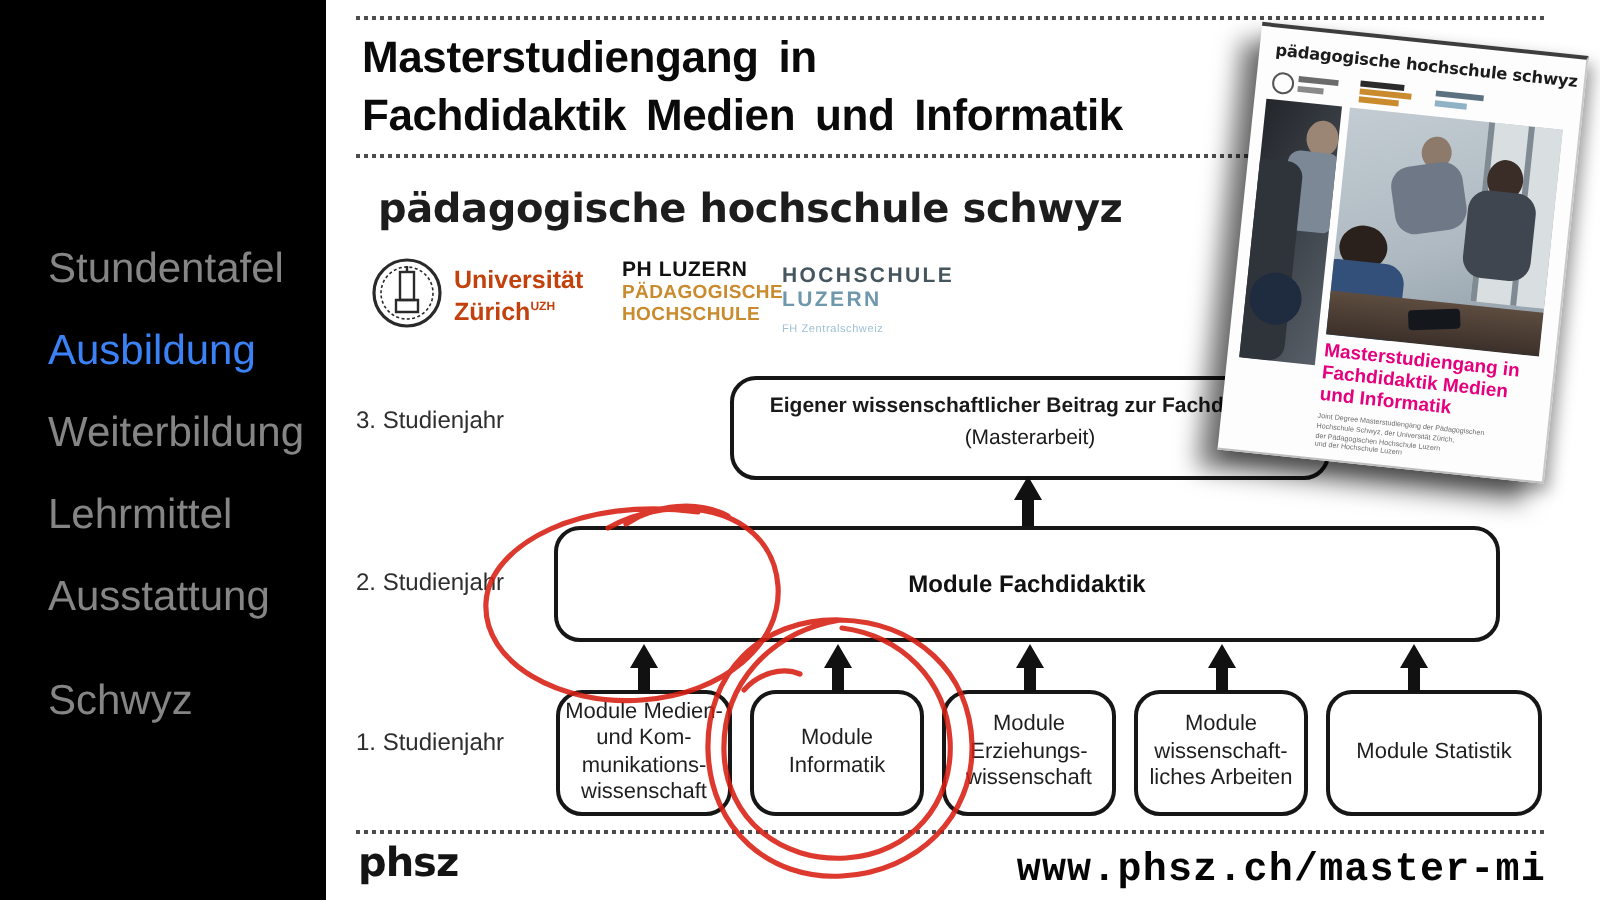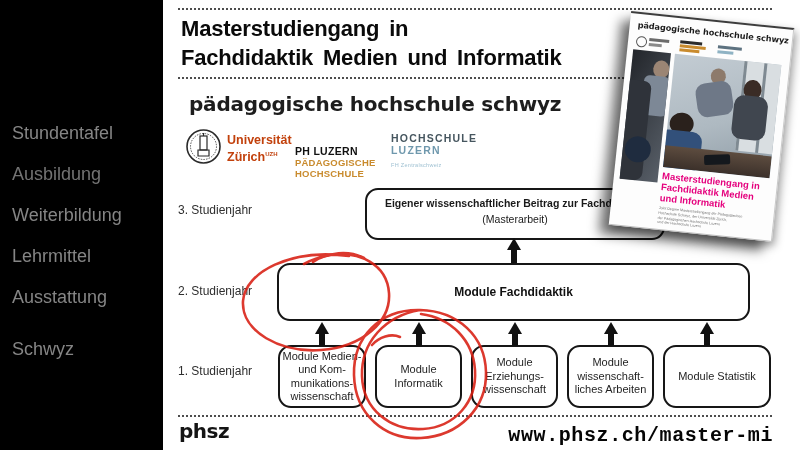--- a/index.html
+++ b/index.html
@@ -1,36 +1,36 @@
 <!DOCTYPE html>
 <html><head>
 <meta charset="utf-8">
 <style>
   html,body{margin:0;padding:0;background:#000;}
   #stage{position:relative;width:800px;height:450px;overflow:hidden;background:#000;
          font-family:"Liberation Sans",sans-serif;}
   
   #sidebar{position:absolute;left:0;top:0;width:163px;height:450px;background:#000;}
-  .nav-item{position:absolute;left:12px;font-size:18px;color:#858585;white-space:nowrap;cursor:pointer;}
-  .nav-item.active{color:#737373;}
+  .nav-item{position:absolute;left:24px;font-size:21px;color:#858585;white-space:nowrap;cursor:pointer;}
+  .nav-item.active{color:#3b82f6;}
   
   #slide{position:absolute;left:163px;top:0;width:637px;height:450px;background:#ffffff;}
   .dotrule{position:absolute;height:0;border-top:2px dotted #4d4d4d;}
   #rule-top{left:15px;top:8px;width:594px;}
   #rule-title-bottom{left:15px;top:77px;width:594px;}
   #rule-footer{left:15px;top:415px;width:594px;}
   #title{position:absolute;left:18px;top:14px;font-size:22px;font-weight:bold;color:#0a0a0a;
          line-height:29px;letter-spacing:-0.2px;word-spacing:4px;}
   #brand{position:absolute;left:26px;top:92px;font-size:20px;font-weight:bold;color:#1d1d1d;
          font-family:"DejaVu Sans",sans-serif;letter-spacing:-0.2px;}
   
   #uzh-seal{position:absolute;left:22px;top:128px;}
   #uzh-text{position:absolute;left:64px;top:133px;font-size:12.5px;font-weight:bold;color:#c2410c;line-height:14px;}
   #uzh-text sup{font-size:6px;}
-  #phlu{position:absolute;left:132px;top:130px;line-height:11px;margin-top:16px;}
+  #phlu{position:absolute;left:148px;top:130px;line-height:11px;}
   #phlu .l1{font-size:10.5px;font-weight:bold;color:#111;letter-spacing:0.3px;}
   #phlu .l2,#phlu .l3{font-size:9.5px;font-weight:bold;color:#c98b2e;letter-spacing:0.2px;}
   #hslu{position:absolute;left:228px;top:132px;line-height:12px;}
   #hslu .l1{font-size:10.5px;font-weight:bold;color:#46565f;letter-spacing:1.2px;}
   #hslu .l2{font-size:10.5px;font-weight:bold;color:#6f98ad;letter-spacing:1.2px;}
   #hslu .l3{font-size:5.5px;color:#9fc1d2;margin-top:3px;letter-spacing:0.3px;}
   
   .yearlab{position:absolute;left:15px;font-size:12px;color:#2e2e2e;}
   .dbox{position:absolute;background:#fff;border:2px solid #161616;border-radius:13px;box-sizing:border-box;}
   #master-box{left:202px;top:188px;width:300px;height:52px;}

